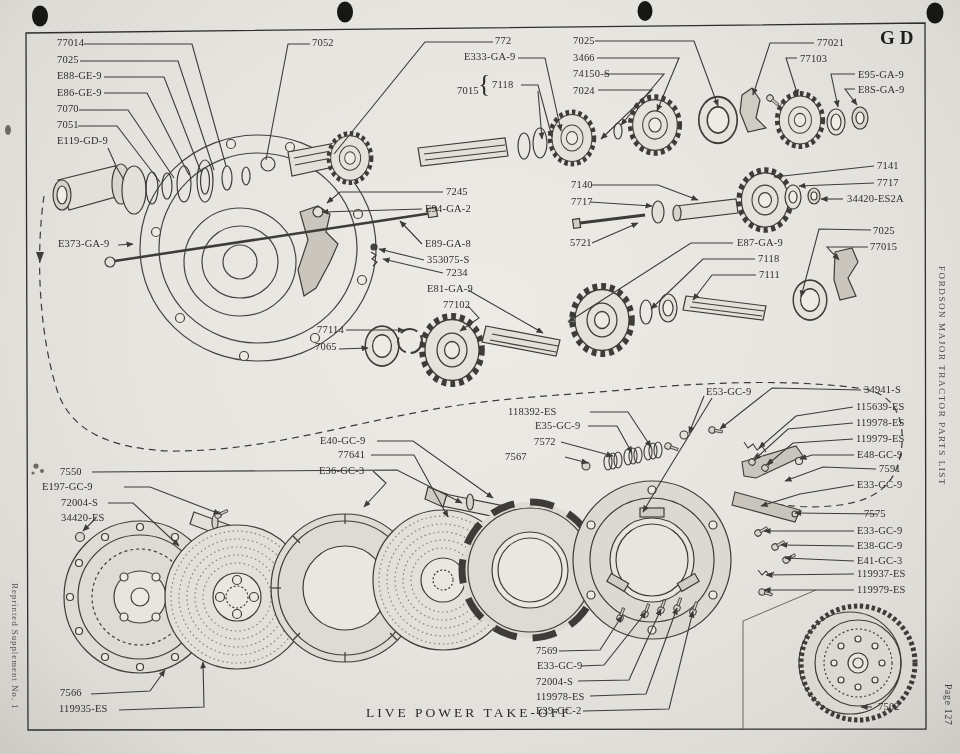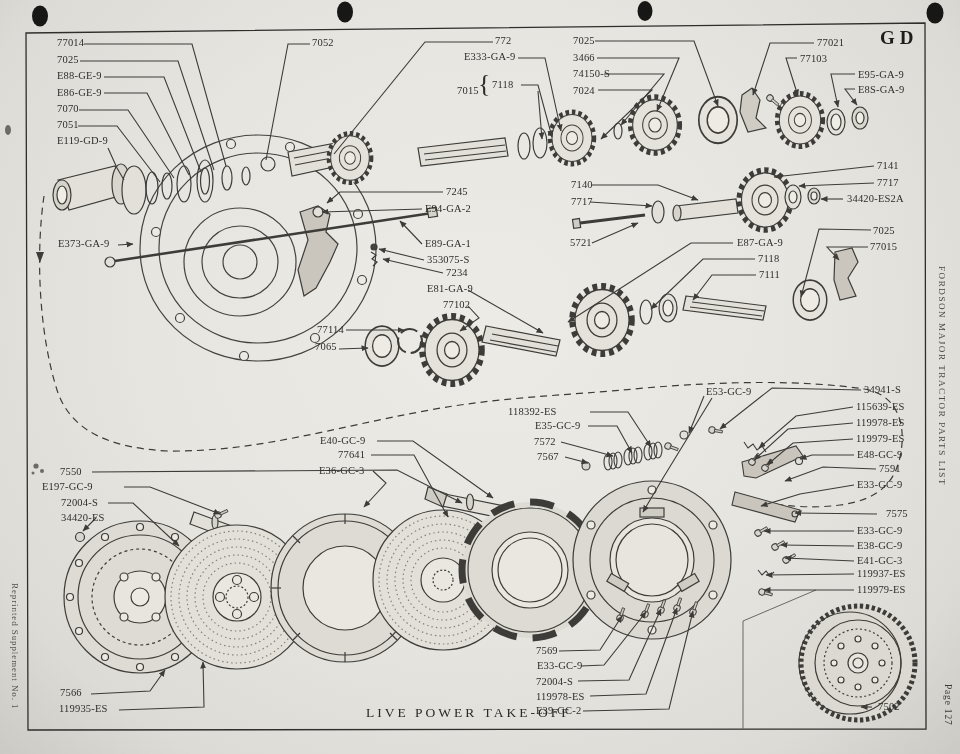--- a/index.html
+++ b/index.html
@@ -445,47 +445,47 @@
   <span class="lbl" style="left:873px;top:225px">7025</span>
   <span class="lbl" style="left:870px;top:241px">77015</span>
   <span class="lbl" style="left:571px;top:179px">7140</span>
   <span class="lbl" style="left:571px;top:196px">7717</span>
   <span class="lbl" style="left:570px;top:237px">5721</span>
   <span class="lbl" style="left:737px;top:237px">E87-GA-9</span>
   <span class="lbl" style="left:758px;top:253px">7118</span>
   <span class="lbl" style="left:759px;top:269px">7111</span>
   <span class="lbl" style="left:446px;top:186px">7245</span>
   <span class="lbl" style="left:425px;top:203px">E94-GA-2</span>
-  <span class="lbl" style="left:425px;top:238px">E89-GA-1</span>
+  <span class="lbl" style="left:425px;top:238px">E89-GA-8</span>
   <span class="lbl" style="left:427px;top:254px">353075-S</span>
   <span class="lbl" style="left:446px;top:267px">7234</span>
   <span class="lbl" style="left:427px;top:283px">E81-GA-9</span>
   <span class="lbl" style="left:443px;top:299px">77102</span>
   <span class="lbl" style="left:317px;top:324px">77114</span>
   <span class="lbl" style="left:315px;top:341px">7065</span>
   <span class="lbl" style="left:706px;top:386px">E53-GC-9</span>
   <span class="lbl" style="left:864px;top:384px">34941-S</span>
   <span class="lbl" style="left:856px;top:401px">115639-ES</span>
   <span class="lbl" style="left:856px;top:417px">119978-ES</span>
   <span class="lbl" style="left:856px;top:433px">119979-ES</span>
   <span class="lbl" style="left:857px;top:449px">E48-GC-9</span>
   <span class="lbl" style="left:879px;top:463px">7591</span>
   <span class="lbl" style="left:857px;top:479px">E33-GC-9</span>
   <span class="lbl" style="left:508px;top:406px">118392-ES</span>
   <span class="lbl" style="left:535px;top:420px">E35-GC-9</span>
   <span class="lbl" style="left:534px;top:436px">7572</span>
-  <span class="lbl" style="left:537px;top:451px">7567</span>
+  <span class="lbl" style="left:505px;top:451px">7567</span>
   <span class="lbl" style="left:320px;top:435px">E40-GC-9</span>
   <span class="lbl" style="left:338px;top:449px">77641</span>
   <span class="lbl" style="left:319px;top:465px">E36-GC-3</span>
   <span class="lbl" style="left:60px;top:466px">7550</span>
   <span class="lbl" style="left:42px;top:481px">E197-GC-9</span>
   <span class="lbl" style="left:61px;top:497px">72004-S</span>
   <span class="lbl" style="left:61px;top:512px">34420-ES</span>
-  <span class="lbl" style="left:886px;top:508px">7575</span>
+  <span class="lbl" style="left:864px;top:508px">7575</span>
   <span class="lbl" style="left:857px;top:525px">E33-GC-9</span>
   <span class="lbl" style="left:857px;top:540px">E38-GC-9</span>
   <span class="lbl" style="left:857px;top:555px">E41-GC-3</span>
   <span class="lbl" style="left:857px;top:568px">119937-ES</span>
   <span class="lbl" style="left:857px;top:584px">119979-ES</span>
   <span class="lbl" style="left:536px;top:645px">7569</span>
   <span class="lbl" style="left:537px;top:660px">E33-GC-9</span>
   <span class="lbl" style="left:536px;top:676px">72004-S</span>
   <span class="lbl" style="left:536px;top:691px">119978-ES</span>
   <span class="lbl" style="left:536px;top:705px">E39-GC-2</span>

